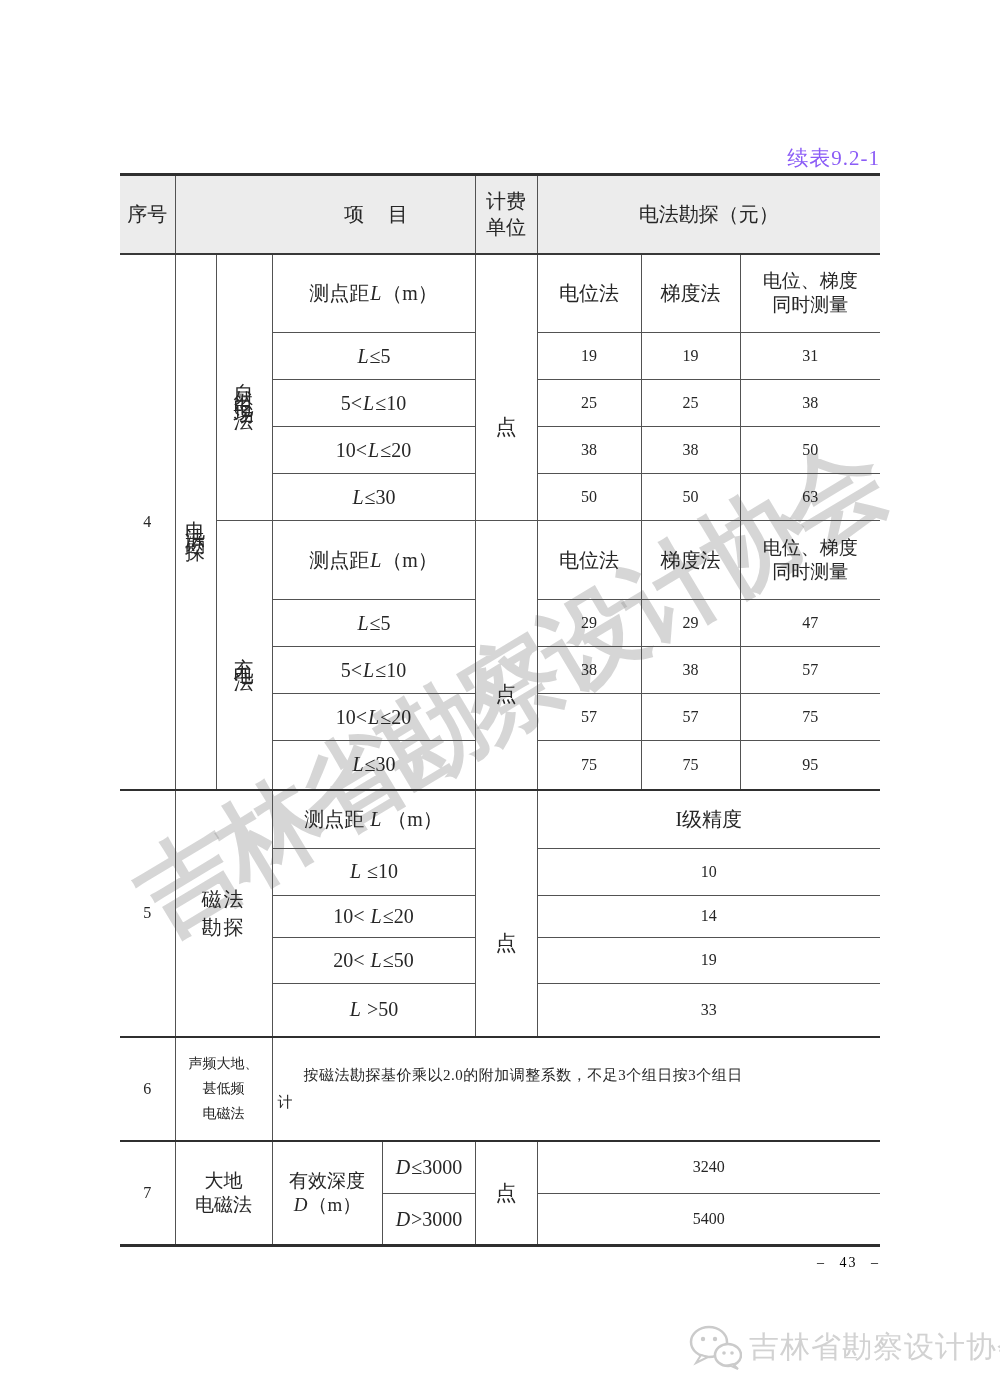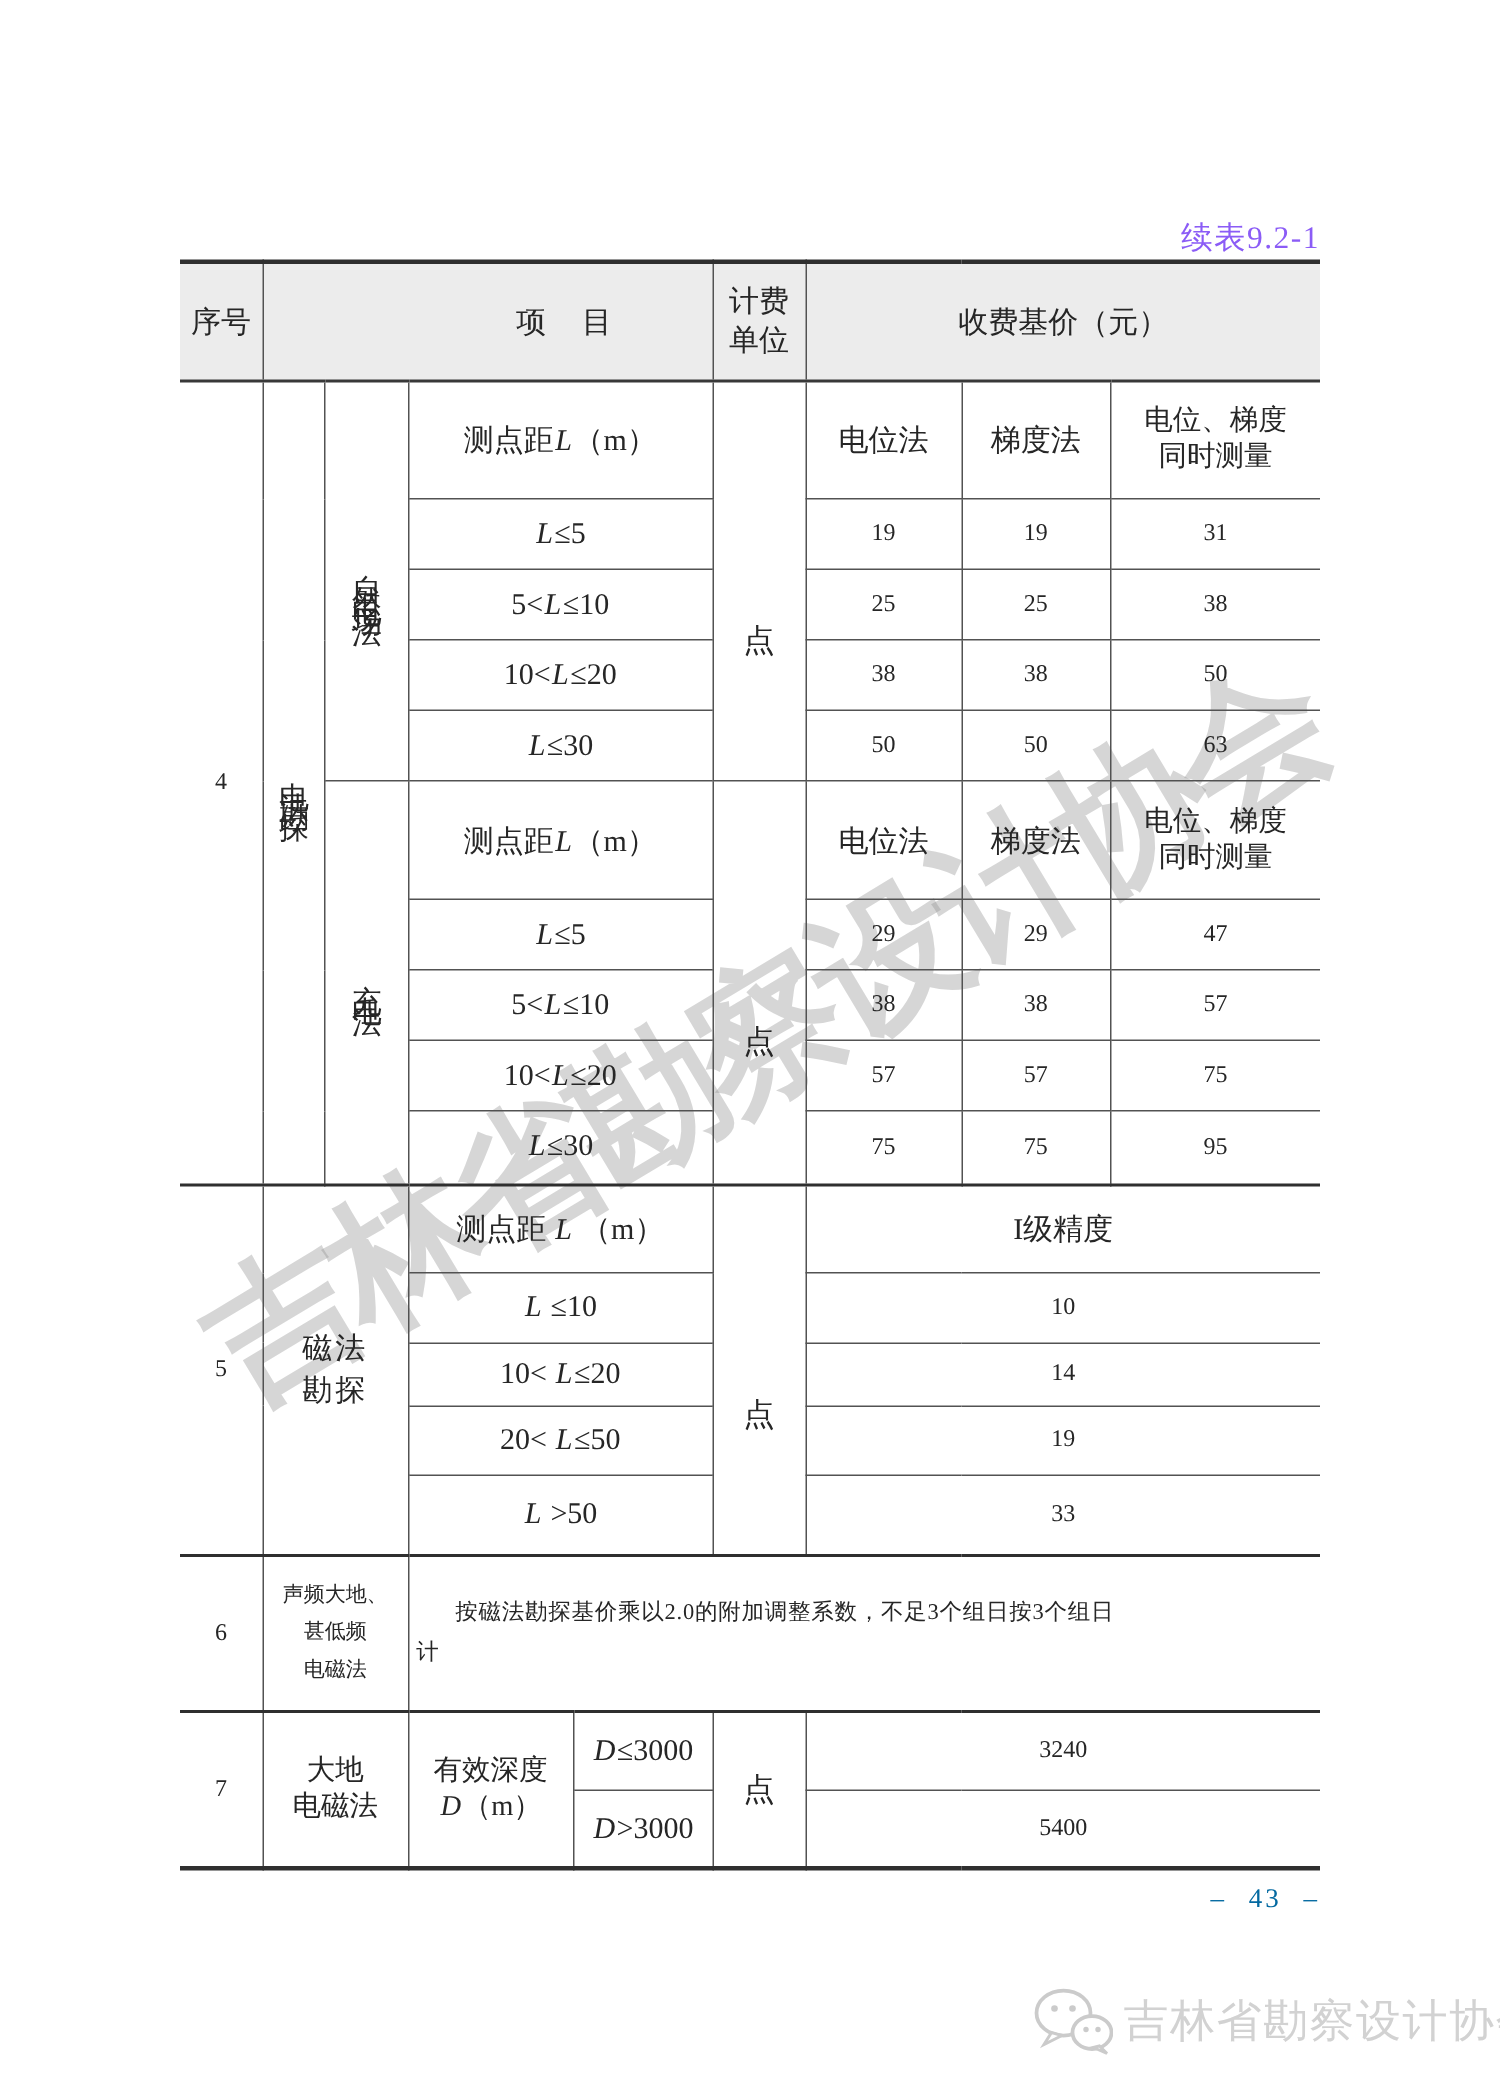--- a/index.html
+++ b/index.html
@@ -35,21 +35,21 @@
   .unit span { font-size:21px; }
   .two div { line-height:24px; font-size:19px; }
   .grpinner { width:2.3em; margin:0 auto; line-height:28px; letter-spacing:2px; }
   .glines div { line-height:25px; font-size:14px; }
   .note { text-align:left; font-size:15px; padding:0 14px 0 5px; }
   .note .l1 { text-indent:26px; line-height:27px; white-space:nowrap; letter-spacing:0.5px; }
   .note .l2 { line-height:27px; letter-spacing:0.5px; }
   .it { font-style:italic; padding:0 1px; }
 
   .pagenum { position:absolute; top:1255px; left:580px; width:300px; text-align:right;
-             font-size:18px; letter-spacing:2px; word-spacing:8px; color:#0369a1; }
+             font-size:14px; letter-spacing:2px; word-spacing:8px; color:#000000; }
   .brand { position:absolute; left:688px; top:1324px; display:flex; align-items:center; gap:7px; }
   .brand-text { font-size:30px; color:#d2d2d2; letter-spacing:1px; white-space:nowrap;
                 text-shadow:0 1px 0 #ffffff; }
 </style>
 </head>
 <body>
 
 <div class="page">
 
   <div class="watermark">吉林省勘察设计协会</div>
@@ -70,21 +70,21 @@
     </colgroup>
 
     <tbody>
         <tr style="height:79px">
       <td class="hd el">序号</td>
       <td class="hd item-head" colspan="4">项　目</td>
       <td class="hd hd2">
         <div>计费</div>
         <div>单位</div>
       </td>
-      <td class="hd er" colspan="3">收费基价（元）</td>
+      <td class="hd er" colspan="3">电法勘探（元）</td>
     </tr>
 
     <tr class="bsec" style="height:79px">
       <td class="el num" rowspan="10">4</td>
       <td rowspan="10"><span class="vt">电法勘探</span></td>
       <td rowspan="5"><span class="vt">自然电场法</span></td>
       <td colspan="2" class="m">测点距<i class="it">L</i>（m）</td>
       <td rowspan="5" class="unit pt79"><span>点</span></td>
       <td>电位法</td>
       <td>梯度法</td>

